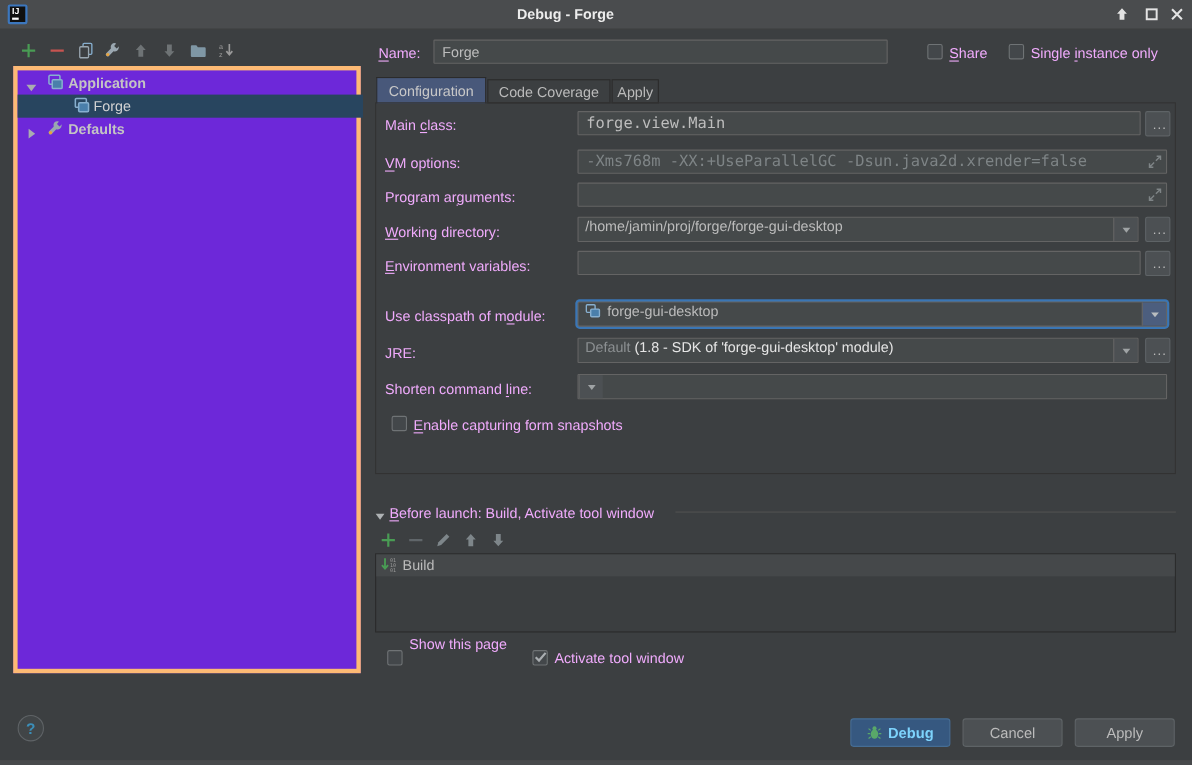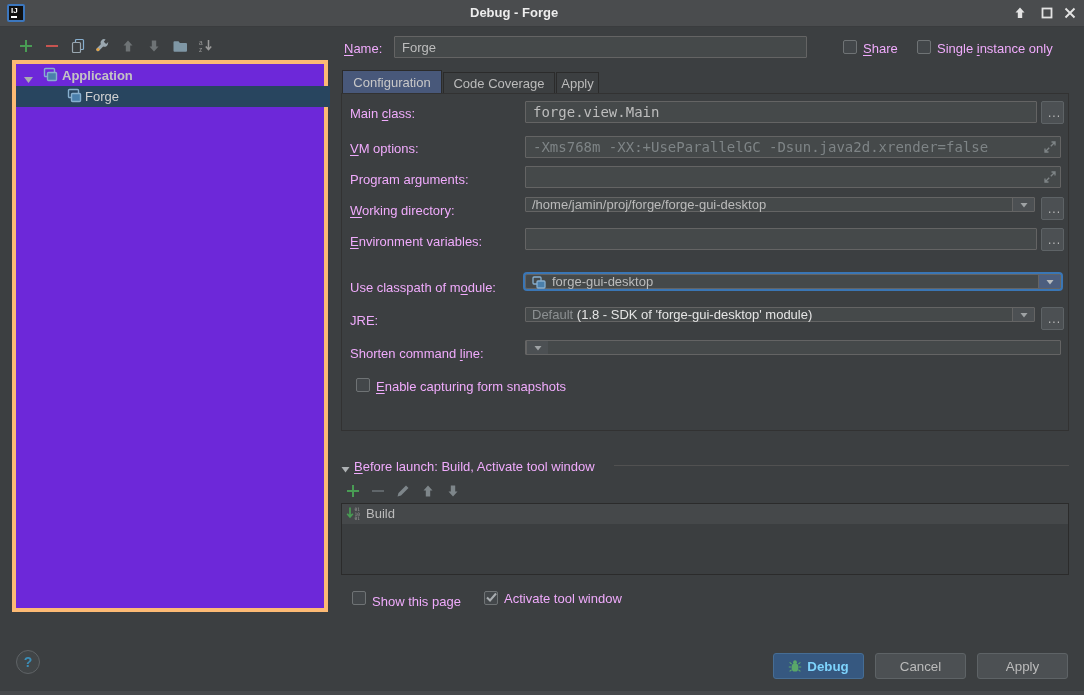--- a/index.html
+++ b/index.html
@@ -39,21 +39,21 @@
   .chk{position:absolute;width:14px;height:14px;background:#43474A;border:1px solid #6F7375;border-radius:2px;box-sizing:border-box;cursor:pointer}
   .chk svg{display:block;margin:-2px 0 0 -1px}
 
   
   .tab{position:absolute;box-sizing:border-box;border:1px solid #2B2B2B;background:#3C3F41;color:#BBBBBB;text-align:center;cursor:pointer}
   .tab.sel{background:#48587A;color:#C8C8C8}
   .tabpanel{position:absolute;left:341px;top:93px;width:728px;height:338px;border:1px solid #323232;box-sizing:border-box}
 
   
   .btn-sq{position:absolute;width:23px;height:23px;background:#4C5053;border:1px solid #5E6366;box-sizing:border-box;color:#BBBBBB;text-align:center;line-height:18px;border-radius:2px;cursor:pointer;font-size:12px;letter-spacing:1px}
-  .combo{position:absolute;height:15px;background:#45494A;border:1px solid #646464;box-sizing:border-box;display:flex;align-items:center;cursor:pointer;border-radius:1px}
+  .combo{position:absolute;height:23px;background:#45494A;border:1px solid #646464;box-sizing:border-box;display:flex;align-items:flex-start;cursor:pointer;border-radius:1px}
   .combo .val{flex:1;padding:0 6px;white-space:nowrap;overflow:hidden}
   .combo .arrowbox{width:21px;align-self:stretch;border-left:1px solid #646464;display:flex;align-items:center;justify-content:center;background:#4C5053}
   .combo.focused{box-shadow:0 0 0 2px #3A76B5;border-radius:2px}
   .expand-ic{position:absolute;right:5px;top:4px;width:14px;height:14px}
 
   
   .bl-sep{position:absolute;top:465px;height:1px;background:#515151}
   .bl-toolbar-icon{position:absolute;top:483px;width:16px;height:16px;cursor:pointer}
   .bl-list{position:absolute;left:341px;top:503px;width:728px;height:72px;background:#3B3E40;border:1px solid #2B2B2B;box-sizing:border-box}
   .bl-row{position:absolute;left:0;top:0;width:726px;height:20px;line-height:20px;background:#45484A;cursor:pointer}
@@ -151,20 +151,34 @@
     <span class="tree-lbl bold" style="left:46px">Application</span>
   </div>
   <div class="tree-row sel" style="top:22px">
     <span class="tree-ic" style="left:50px">
       <svg width="16" height="16" viewBox="0 0 16 16">
           <rect x="2.5" y="1.5" width="10" height="8" rx="1" fill="none" stroke="#87AFCF" stroke-width="1.4"></rect>
           <rect x="5.5" y="5.5" width="9" height="8" rx="1" fill="#4A7FAB" stroke="#87AFCF" stroke-width="1.4"></rect>
         </svg>
     </span>
     <span class="tree-lbl" style="left:69px;color:#D2D2D2">Forge</span>
+  </div>
+  <div class="tree-row" style="top:43px">
+    <span class="tree-caret" style="left:7px">
+      <svg width="11" height="11" viewBox="0 0 11 11">
+          <path d="M3 1l6 4.5L3 10z" fill="#A9ADB0"></path>
+        </svg>
+    </span>
+    <span class="tree-ic" style="left:26px">
+      <svg width="16" height="16" viewBox="0 0 16 16">
+          <path d="M14 5.2a3.6 3.6 0 0 1-4.8 3.4L5 12.8a1.7 1.7 0 0 1-2.4-2.4l4.2-4.2A3.6 3.6 0 0 1 11.6 1.5L9.8 3.8l2.3 2.3L14.3 4z" fill="#9AA7B0"></path>
+          <circle cx="4" cy="11.6" r="1.5" fill="#E8A33D"></circle>
+        </svg>
+    </span>
+    <span class="tree-lbl bold" style="left:46px">Defaults</span>
   </div>
 </div>
 
 <span class="lbl" style="left:344px;top:40px"><u>N</u>ame:</span>
 <input class="fld" style="left: 394px; top: 36px; width: 413px;" value="Forge">
 <span class="chk" style="left:843px;top:40px"></span>
 <span class="lbl" style="left:863px;top:40px"><u>S</u>hare</span>
 <span class="chk" style="left:917px;top:40px"></span>
 <span class="lbl" style="left:937px;top:40px">Single <u>i</u>nstance only</span>
 
@@ -289,21 +303,21 @@
           <text x="8.5" y="5" font-size="4.6" fill="#9A9A9A" font-family="DejaVu Sans Mono,monospace">01</text>
           <text x="8.5" y="9.5" font-size="4.6" fill="#9A9A9A" font-family="DejaVu Sans Mono,monospace">10</text>
           <text x="8.5" y="14" font-size="4.6" fill="#9A9A9A" font-family="DejaVu Sans Mono,monospace">01</text>
         </svg>
     </span>
     <span class="abs" style="left:24px">Build</span>
   </div>
 </div>
 
 <span class="chk" style="left:352px;top:591px"></span>
-<span class="lbl" style="left:372px;top:593px">Show this page</span>
+<span class="lbl" style="left:372px;top:577px">Show this page</span>
 <span class="chk" style="left:484px;top:591px">
   <svg width="15" height="15" viewBox="0 0 15 15">
       <path d="M3 7.5l3 3 6-7" stroke="#A9ADB0" stroke-width="2" fill="none"></path>
     </svg>
 </span>
 <span class="lbl" style="left:504px;top:590px">Activate tool window</span>
 
 <div class="help-circle">?</div>
 
 <button class="push primary" style="left:773px;width:91px">

